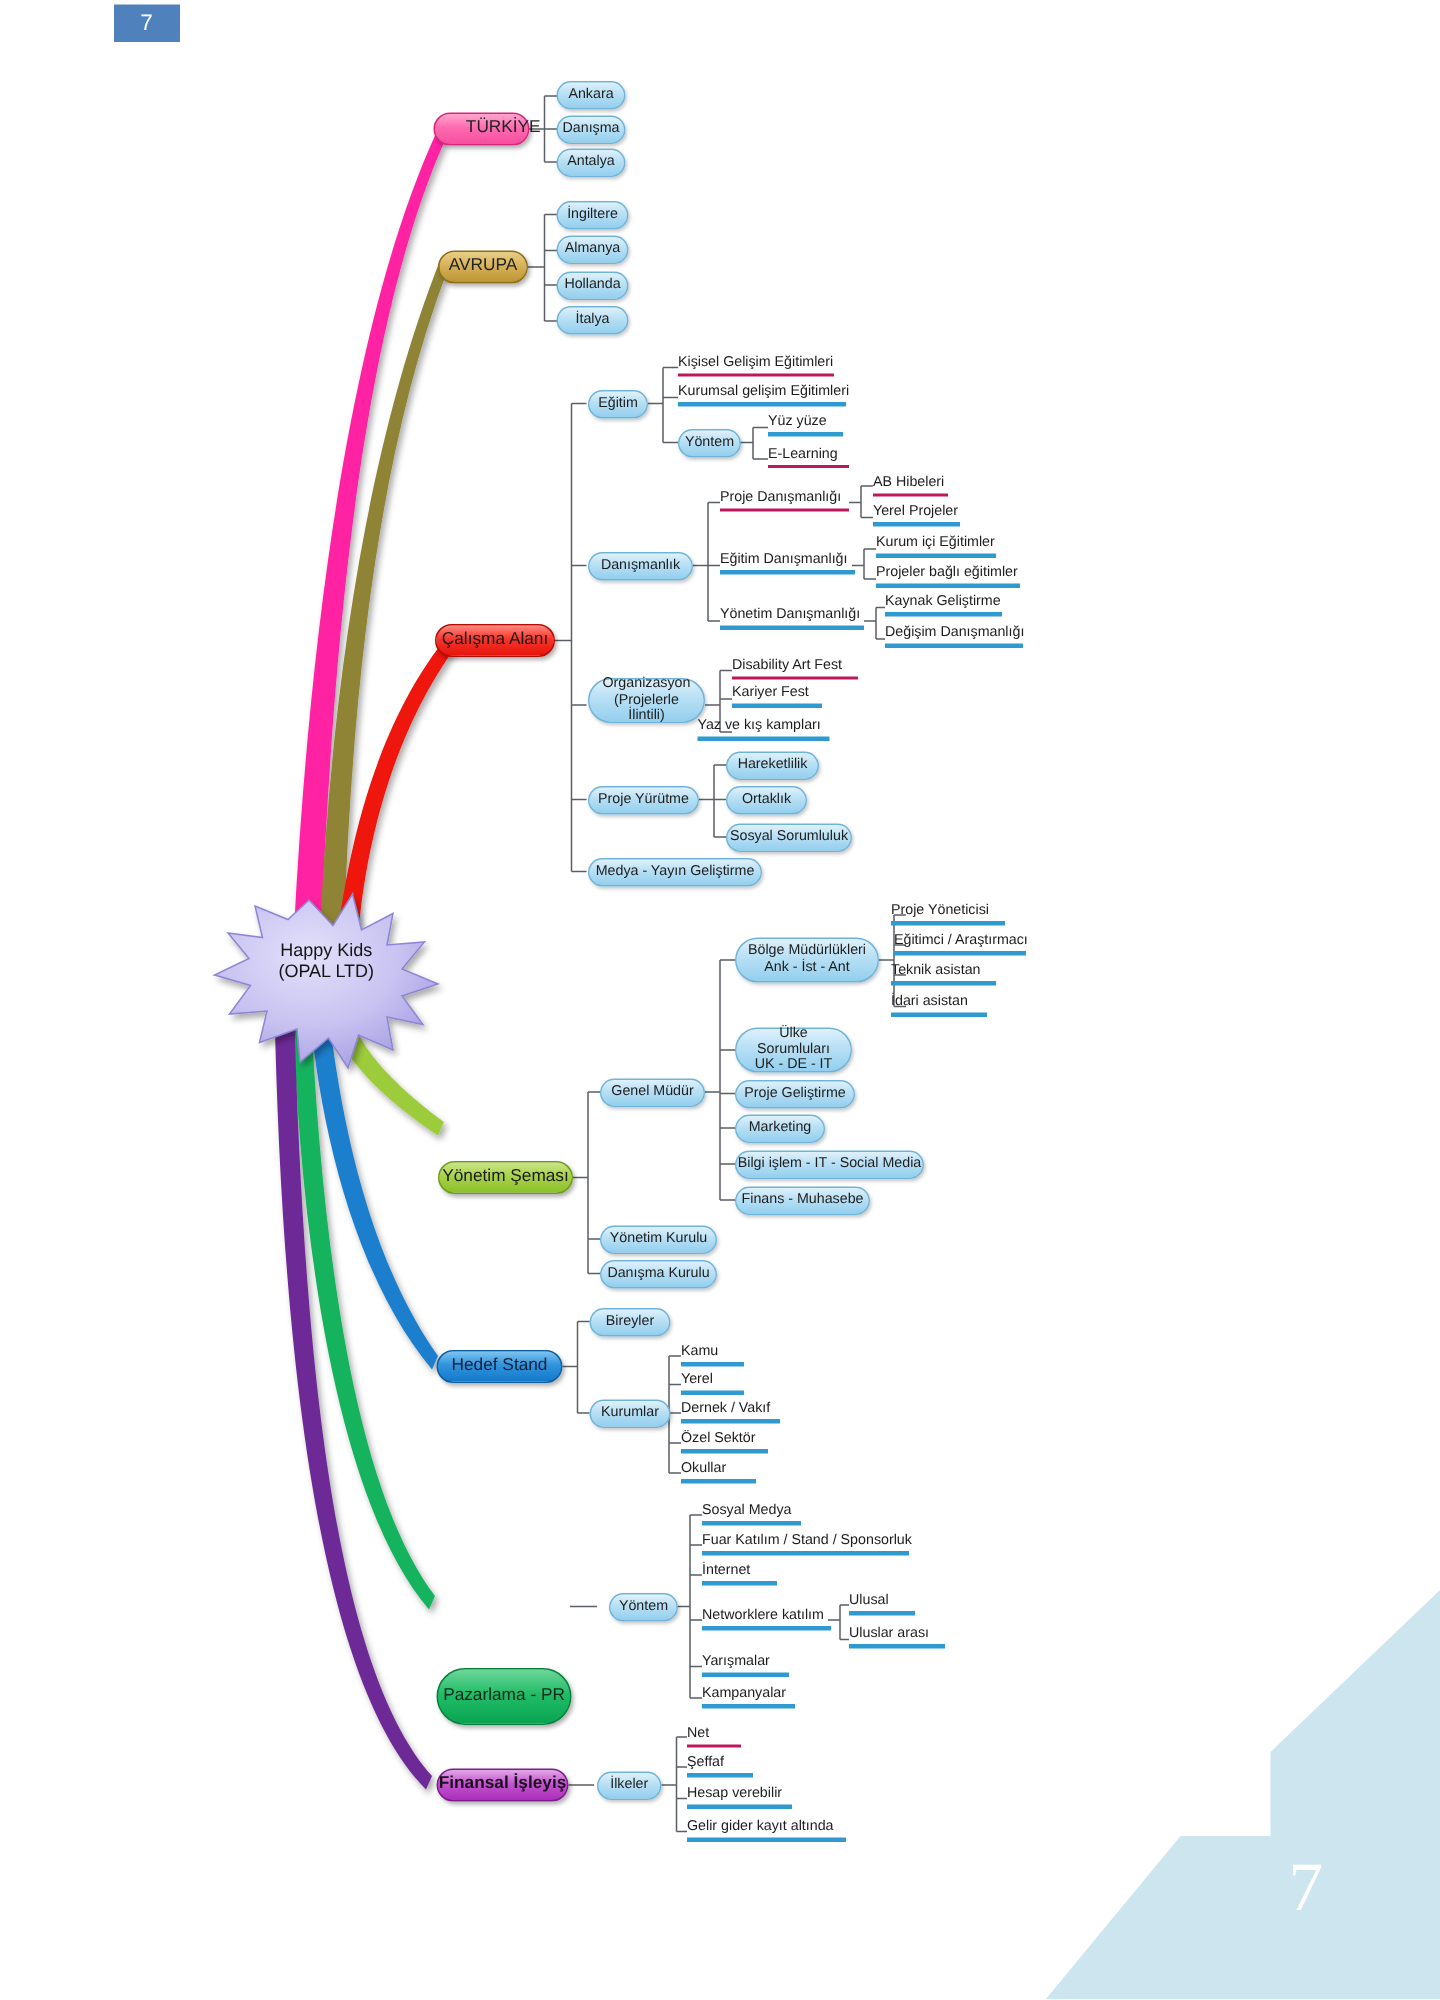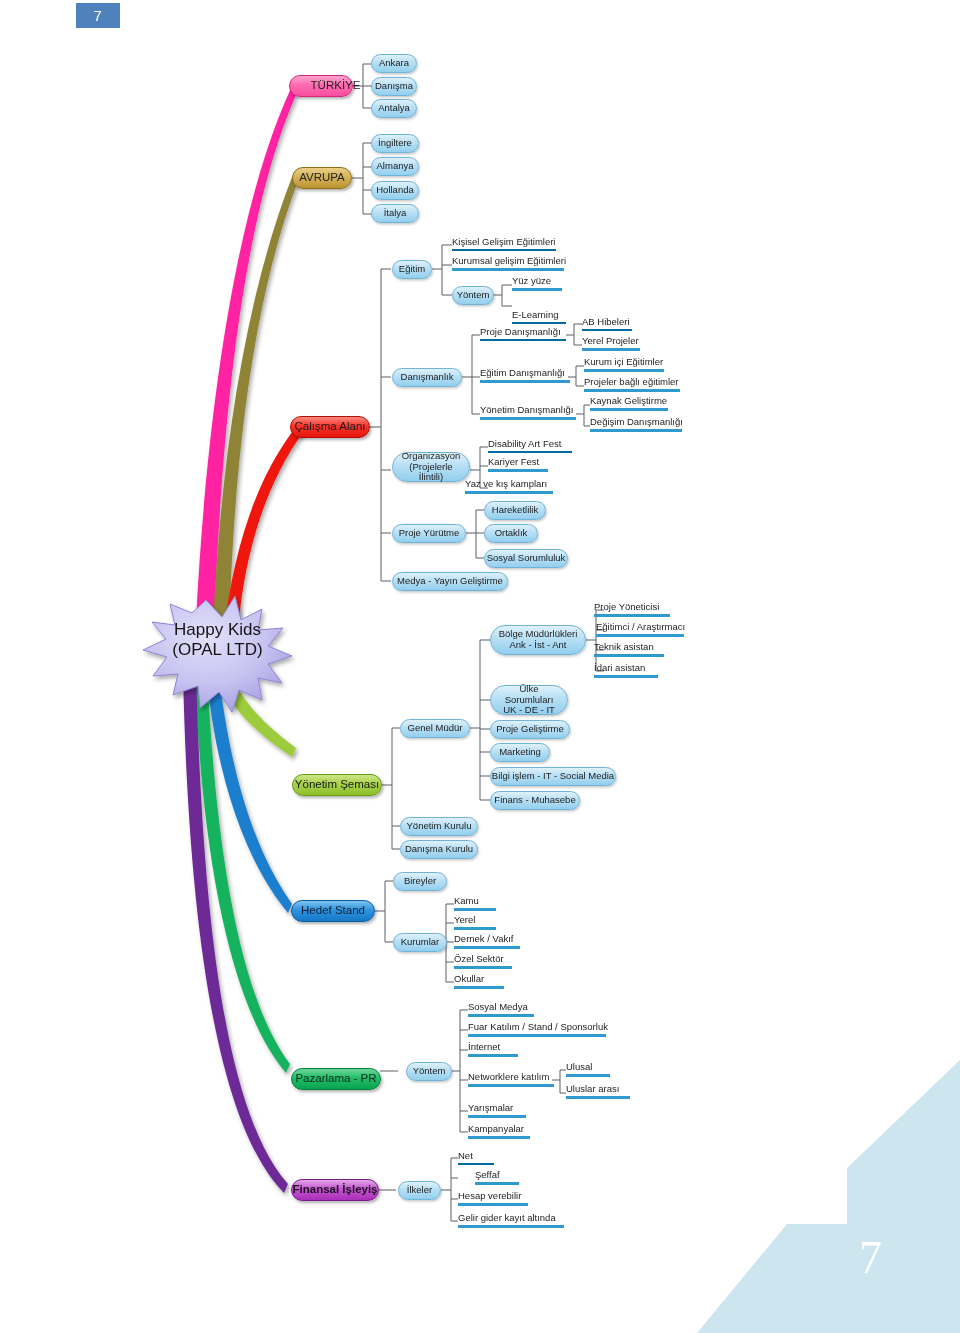--- a/index.html
+++ b/index.html
@@ -93,21 +93,21 @@
     color: #1d1d1d;
   }
 
   
   .nu {
     font-size: 9.5px;
     color: #1d1d1d;
     justify-content: flex-start;
     align-items: flex-end;
     padding-bottom: 1px;
-    border-bottom: 2px solid #0369a1;
+    border-bottom: 2px solid #be185d;
     white-space: nowrap;
   }
   .nu.thick { border-bottom-width: 3px; border-bottom-color:#2f9ad0; }
 </style>
 </head>
 <body>
 
 <div id="page">
 
   <div id="header">
@@ -190,21 +190,21 @@
         <path d="M380,1071 L398,1071"></path>
         <path d="M450,1071 L460,1071 M460,1010 L460,1132 M460,1010 L468,1010 M460,1030 L468,1030 M460,1050 L468,1050 M460,1080 L468,1080 M460,1111 L468,1111 M460,1132 L468,1132"></path>
 
         <path d="M552,1080 L560,1080 M560,1070 L560,1093 M560,1070 L566,1070 M560,1093 L566,1093"></path>
 
         <path d="M379,1190 L396,1190"></path>
         <path d="M441,1190 L451,1190 M451,1158 L451,1221 M451,1158 L458,1158 M451,1178 L458,1178 M451,1199 L458,1199 M451,1221 L458,1221"></path>
       </g>
     </svg>
 
-    <div class="node" style="left:160px;top:620px;width:115px;height:40px;font-size:17px;color:#141414;">
+    <div class="node" style="left:160px;top:620px;width:115px;height:40px;font-size:12px;color:#141414;">
       <span style="white-space:pre-line;text-align:center;line-height:1.2;">Happy Kids
 (OPAL LTD)</span>
     </div>
 
     <div class="node n1 turkiye" style="left:289px;top:75px;width:64px;height:22px;">TÜRKİYE</div>
     <div class="node np" style="left:371px;top:54px;width:46px;height:19px;">Ankara</div>
     <div class="node np" style="left:371px;top:77px;width:46px;height:19px;">Danışma</div>
     <div class="node np" style="left:371px;top:99px;width:46px;height:19px;">Antalya</div>
 
     <div class="node n1 avrupa" style="left:292px;top:167px;width:60px;height:22px;">AVRUPA</div>
@@ -213,21 +213,21 @@
     <div class="node np" style="left:371px;top:181px;width:48px;height:19px;">Hollanda</div>
     <div class="node np" style="left:371px;top:204px;width:48px;height:19px;">İtalya</div>
 
     <div class="node n1 calisma" style="left:290px;top:416px;width:80px;height:22px;">Çalışma Alanı</div>
 
     <div class="node np" style="left:392px;top:260px;width:40px;height:19px;">Eğitim</div>
     <div class="node nu" style="left:452px;top:236px;width:104px;height:15px;">Kişisel Gelişim Eğitimleri</div>
     <div class="node nu thick" style="left:452px;top:256px;width:112px;height:15px;">Kurumsal gelişim Eğitimleri</div>
     <div class="node np" style="left:452px;top:286px;width:42px;height:19px;">Yöntem</div>
     <div class="node nu thick" style="left:512px;top:276px;width:50px;height:15px;">Yüz yüze</div>
-    <div class="node nu" style="left:512px;top:309px;width:54px;height:15px;">E-Learning</div>
+    <div class="node nu" style="left:512px;top:297px;width:54px;height:15px;">E-Learning</div>
 
     <div class="node np" style="left:392px;top:368px;width:70px;height:19px;">Danışmanlık</div>
     <div class="node nu" style="left:480px;top:326px;width:86px;height:15px;">Proje Danışmanlığı</div>
     <div class="node nu" style="left:582px;top:316px;width:50px;height:15px;">AB Hibeleri</div>
     <div class="node nu thick" style="left:582px;top:336px;width:58px;height:15px;">Yerel Projeler</div>
 
     <div class="node nu thick" style="left:480px;top:368px;width:90px;height:15px;">Eğitim Danışmanlığı</div>
     <div class="node nu thick" style="left:584px;top:357px;width:80px;height:15px;">Kurum içi Eğitimler</div>
     <div class="node nu thick" style="left:584px;top:377px;width:96px;height:15px;">Projeler bağlı eğitimler</div>
 
@@ -277,35 +277,35 @@
 
     <div class="node n1 hedef" style="left:291px;top:900px;width:84px;height:22px;">Hedef Stand</div>
     <div class="node np" style="left:393px;top:872px;width:54px;height:19px;">Bireyler</div>
     <div class="node np" style="left:393px;top:933px;width:54px;height:19px;">Kurumlar</div>
     <div class="node nu thick" style="left:454px;top:896px;width:42px;height:15px;">Kamu</div>
     <div class="node nu thick" style="left:454px;top:915px;width:42px;height:15px;">Yerel</div>
     <div class="node nu thick" style="left:454px;top:934px;width:66px;height:15px;">Dernek / Vakıf</div>
     <div class="node nu thick" style="left:454px;top:954px;width:58px;height:15px;">Özel Sektör</div>
     <div class="node nu thick" style="left:454px;top:974px;width:50px;height:15px;">Okullar</div>
 
-    <div class="node n1 pazar" style="left:291px;top:1068px;width:90px;height:22px;">Pazarlama - PR</div>
+    <div class="node n1 pazar" style="left:291px;top:1112px;width:90px;height:38px;">Pazarlama - PR</div>
     <div class="node np" style="left:406px;top:1062px;width:46px;height:19px;">Yöntem</div>
     <div class="node nu thick" style="left:468px;top:1002px;width:66px;height:15px;">Sosyal Medya</div>
     <div class="node nu thick" style="left:468px;top:1022px;width:138px;height:15px;">Fuar Katılım / Stand / Sponsorluk</div>
     <div class="node nu thick" style="left:468px;top:1042px;width:50px;height:15px;">İnternet</div>
     <div class="node nu thick" style="left:468px;top:1072px;width:86px;height:15px;">Networklere katılım</div>
     <div class="node nu thick" style="left:566px;top:1062px;width:44px;height:15px;">Ulusal</div>
     <div class="node nu thick" style="left:566px;top:1084px;width:64px;height:15px;">Uluslar arası</div>
     <div class="node nu thick" style="left:468px;top:1103px;width:58px;height:15px;">Yarışmalar</div>
     <div class="node nu thick" style="left:468px;top:1124px;width:62px;height:15px;">Kampanyalar</div>
 
     <div class="node n1 finansal" style="left:291px;top:1179px;width:88px;height:22px;">Finansal İşleyiş</div>
     <div class="node np" style="left:398px;top:1181px;width:43px;height:19px;">İlkeler</div>
     <div class="node nu" style="left:458px;top:1150px;width:36px;height:15px;">Net</div>
-    <div class="node nu thick" style="left:458px;top:1170px;width:44px;height:15px;margin-left:17px;">Şeffaf</div>
+    <div class="node nu thick" style="left:458px;top:1170px;width:44px;height:15px;">Şeffaf</div>
     <div class="node nu thick" style="left:458px;top:1191px;width:70px;height:15px;">Hesap verebilir</div>
     <div class="node nu thick" style="left:458px;top:1213px;width:106px;height:15px;">Gelir gider kayıt altında</div>
 
   </div>
 
   <div id="corner-deco">
     <svg viewBox="0 0 285 285" width="285" height="285">
       <polygon points="285,12 285,285 22,285 112,176 172,176 172,120" fill="#cde5ef"></polygon>
     </svg>
     <div id="corner-page-num">7</div>

